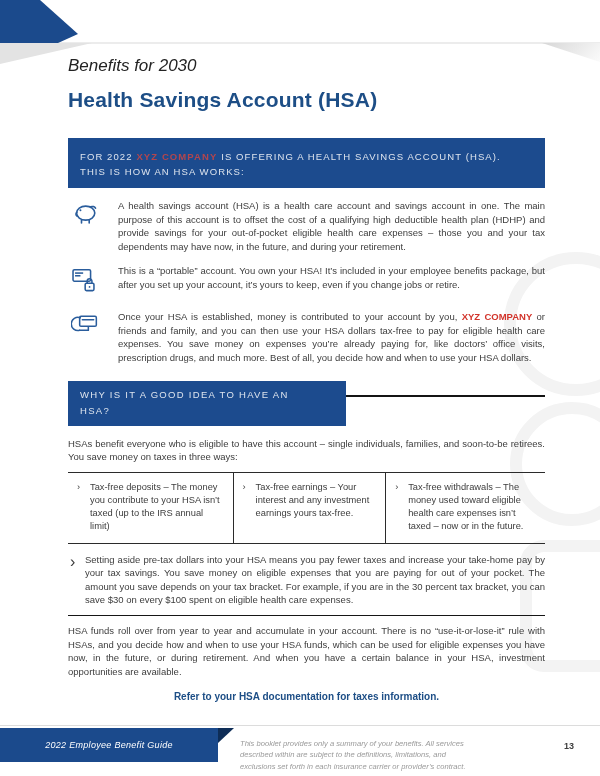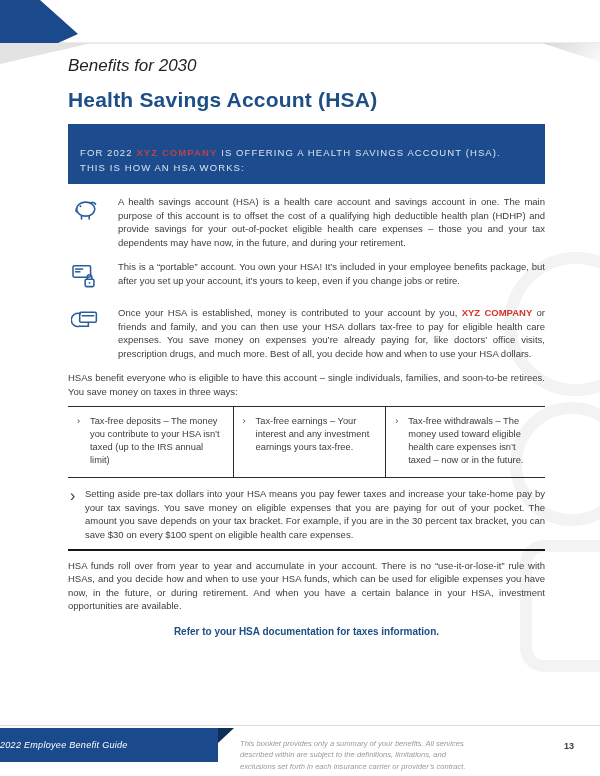--- a/index.html
+++ b/index.html
@@ -15,23 +15,23 @@
 
   
   .wm{position:absolute;z-index:0;border:12px solid #f3f3f3;}
   .wm-ring1{width:120px;height:120px;border-radius:50%;right:-48px;top:252px;}
   .wm-ring2{width:100px;height:100px;border-radius:50%;right:-34px;top:402px;}
   .wm-rect{width:108px;height:108px;border-radius:24px;right:-52px;top:540px;}
 
   
   .content{position:absolute;left:68px;top:56px;width:477px;z-index:2;}
   .eyebrow{font-style:italic;font-size:17px;color:#232323;margin:0 0 12px 0;font-weight:500;}
-  .title{font-size:21px;font-weight:700;color:#1d4e86;margin:0 0 12px 0;letter-spacing:.2px;}
+  .title{font-size:21px;font-weight:700;color:#1d4e86;margin:0 0 26px 0;letter-spacing:.2px;}
 
-  .banner{background:#1c4b8e;color:#dde4ee;padding:22px 12px 9px;font-size:9.5px;
+  .banner{background:#1c4b8e;color:#dde4ee;padding:12px 12px 9px;font-size:9.5px;
           letter-spacing:1.1px;line-height:1.55;margin-bottom:6px;}
   .banner span{display:inline;}
   .banner .bline{display:block;}
   .banner .red{color:#b2464e;font-weight:700;}
 
   .intro-row{display:flex;margin-top:11px;justify-content:flex-end;}
   .icon-cell{width:47px;flex:none;padding-top:2px;padding-left:3px;}
   .body-text{margin:0;font-size:9.5px;line-height:13.5px;color:#3d3d3d;text-align:justify;}
   .red-inline{color:#d2342b;font-weight:700;}
 
@@ -54,21 +54,21 @@
   .bullet-para{display:flex;margin-top:9px;}
   .bullet-para .bul{width:15px;padding-left:2px;}
 
   .hr-strong{height:1.5px;background:#161616;margin-top:8px;}
   .roll-para{margin-top:8px;}
   .refer{text-align:center;color:#1d4e86;font-weight:700;font-size:10px;margin-top:13px;}
 
   
   .footer-line{position:absolute;left:0;right:0;top:725px;height:1px;background:#dcdcdc;z-index:2;}
   .ribbon{position:absolute;left:0;top:728px;width:218px;height:34px;background:#1b4a8c;color:#fff;
-          display:flex;align-items:center;font-size:9px;font-style:italic;
+          display:flex;align-items:center;justify-content:center;font-size:9px;font-style:italic;
           letter-spacing:.3px;z-index:3;}
   .ribbon-fold{position:absolute;left:218px;top:728px;width:0;height:0;
                border-top:15px solid #0e2d57;border-right:16px solid transparent;z-index:3;}
   .disclaimer{position:absolute;left:240px;top:730px;width:232px;font-size:7.6px;font-style:italic;
               color:#9a9a9a;line-height:1.55;z-index:3;}
   .page-num{position:absolute;right:26px;top:741px;font-size:9px;color:#3d3d3d;font-weight:700;z-index:3;}
 </style>
 </head>
 <body>
 
@@ -128,20 +128,27 @@
           <rect x="13" y="6" width="25" height="15" rx="2"></rect>
           <path d="M17 11 h17"></path>
           <path d="M13 27 a10 10 0 1 1 1 -19"></path>
           <path d="M13 27 h13"></path>
           <path d="M26 27 v-5"></path>
         </svg>
       </div>
       <p class="body-text"><span>Once your HSA is established, money is contributed to your account by you, </span><span class="red-inline">XYZ COMPANY</span><span> or friends and family, and you can then use your HSA dollars tax-free to pay for eligible health care expenses. You save money on expenses you’re already paying for, like doctors’ office visits, prescription drugs, and much more. Best of all, you decide how and when to use your HSA dollars.</span></p>
     </div>
 
+    <div class="section-head">
+      <div class="head-box">
+        <span>WHY IS IT A GOOD IDEA TO HAVE AN</span>
+        <span>HSA?</span>
+      </div>
+      <div class="head-line"></div>
+    </div>
 
     <p class="body-text why-intro">HSAs benefit everyone who is eligible to have this account – single individuals, families, and soon-to-be retirees. You save money on taxes in three ways:</p>
 
     <div class="tax-table">
       <div class="tax-col c1">
         <span class="bul">›</span>
         <span>Tax-free deposits – The money you contribute to your HSA isn’t taxed (up to the IRS annual limit)</span>
       </div>
       <div class="tax-col c2">
         <span class="bul">›</span>

